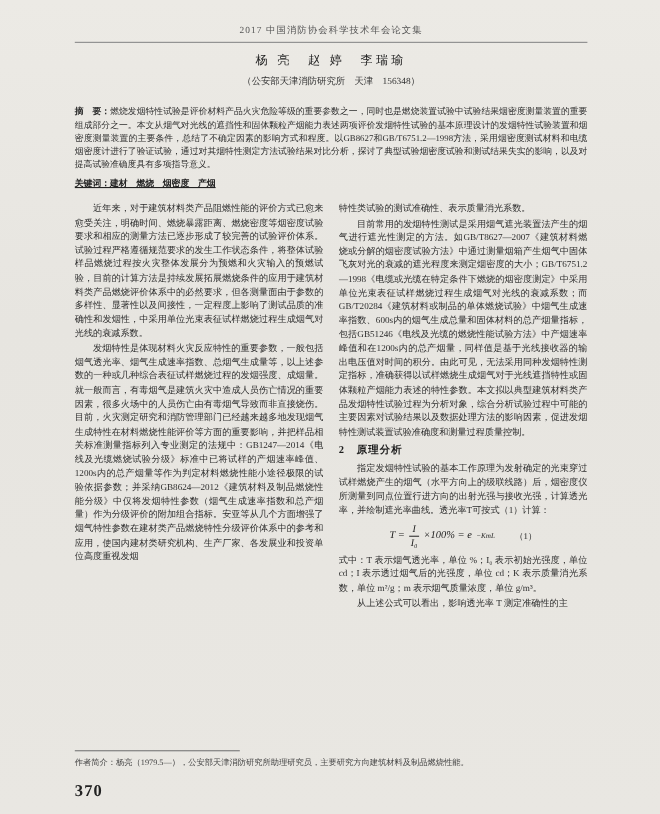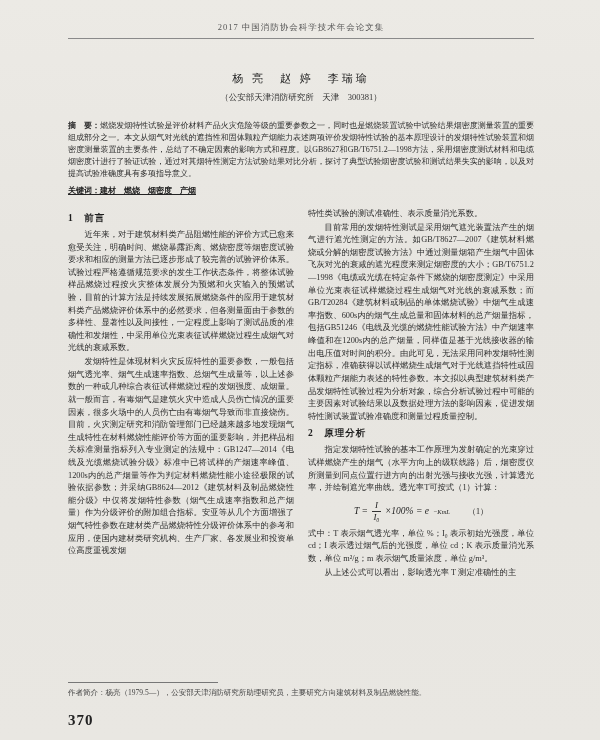--- a/index.html
+++ b/index.html
@@ -33,21 +33,21 @@
 
   .paper-title {
     margin-top: 58px;
     text-align: center;
     font-size: 19px;
     font-weight: bold;
     letter-spacing: 2px;
     color: #1e1e1e;
   }
   .authors {
-    margin-top: 32px;
+    margin-top: 8px;
     text-align: center;
     font-size: 11px;
     letter-spacing: 3px;
     color: #222;
   }
   .affiliation {
     margin-top: 6px;
     text-align: center;
     font-size: 8.5px;
     color: #333;
@@ -136,30 +136,29 @@
 </head>
 <body>
 
 <div class="page">
   <div class="content">
 
     <div class="conf-header">2017 中国消防协会科学技术年会论文集</div>
     <div class="header-rule"></div>
 
     <div class="authors">杨 亮　赵 婷　李瑞瑜</div>
-    <div class="affiliation">（公安部天津消防研究所　天津　300381）</div>
+    <div class="affiliation">（公安部天津消防研究所　天津　156348）</div>
 
     <div class="abstract"><span class="lbl">摘　要：</span><span>燃烧发烟特性试验是评价材料产品火灾危险等级的重要参数之一，同时也是燃烧装置试验中试验结果烟密度测量装置的重要组成部分之一。本文从烟气对光线的遮挡性和固体颗粒产烟能力表述两项评价发烟特性试验的基本原理设计的发烟特性试验装置和烟密度测量装置的主要条件，总结了不确定因素的影响方式和程度。以GB8627和GB/T6751.2—1998方法，采用烟密度测试材料和电缆烟密度计进行了验证试验，通过对其烟特性测定方法试验结果对比分析，探讨了典型试验烟密度试验和测试结果失实的影响，以及对提高试验准确度具有多项指导意义。</span></div>
 
     <div class="keywords"><span>关键词：</span><span>建材　燃烧　烟密度　产烟</span></div>
 
     <div class="columns">
 
       <div class="col">
-        <div class="sec-heading">1　前言</div>
         <p class="para">近年来，对于建筑材料类产品阻燃性能的评价方式已愈来愈受关注，明确时间、燃烧暴露距离、燃烧密度等烟密度试验要求和相应的测量方法已逐步形成了较完善的试验评价体系。试验过程严格遵循规范要求的发生工作状态条件，将整体试验样品燃烧过程按火灾整体发展分为预燃和火灾输入的预燃试验，目前的计算方法是持续发展拓展燃烧条件的应用于建筑材料类产品燃烧评价体系中的必然要求，但各测量面由于参数的多样性、显著性以及间接性，一定程度上影响了测试品质的准确性和发烟性，中采用单位光束表征试样燃烧过程生成烟气对光线的衰减系数。</p>
         <p class="para">发烟特性是体现材料火灾反应特性的重要参数，一般包括烟气透光率、烟气生成速率指数、总烟气生成量等，以上述参数的一种或几种综合表征试样燃烧过程的发烟强度、成烟量。就一般而言，有毒烟气是建筑火灾中造成人员伤亡情况的重要因素，很多火场中的人员伤亡由有毒烟气导致而非直接烧伤。目前，火灾测定研究和消防管理部门已经越来越多地发现烟气生成特性在材料燃烧性能评价等方面的重要影响，并把样品相关标准测量指标列入专业测定的法规中：GB1247—2014《电线及光缆燃烧试验分级》标准中已将试样的产烟速率峰值、1200s内的总产烟量等作为判定材料燃烧性能小途径极限的试验依据参数；并采纳GB8624—2012《建筑材料及制品燃烧性能分级》中仅将发烟特性参数（烟气生成速率指数和总产烟量）作为分级评价的附加组合指标。安亚等从几个方面增强了烟气特性参数在建材类产品燃烧特性分级评价体系中的参考和应用，使国内建材类研究机构、生产厂家、各发展业和投资单位高度重视发烟</p>
       </div>
 
       <div class="col">
         <p class="para noindent">特性类试验的测试准确性、表示质量消光系数。</p>
         <p class="para">目前常用的发烟特性测试是采用烟气遮光装置法产生的烟气进行遮光性测定的方法。如GB/T8627—2007《建筑材料燃烧或分解的烟密度试验方法》中通过测量烟箱产生烟气中固体飞灰对光的衰减的遮光程度来测定烟密度的大小；GB/T6751.2—1998《电缆或光缆在特定条件下燃烧的烟密度测定》中采用单位光束表征试样燃烧过程生成烟气对光线的衰减系数；而GB/T20284《建筑材料或制品的单体燃烧试验》中烟气生成速率指数、600s内的烟气生成总量和固体材料的总产烟量指标，包括GB51246《电线及光缆的燃烧性能试验方法》中产烟速率峰值和在1200s内的总产烟量，同样值是基于光线接收器的输出电压值对时间的积分。由此可见，无法采用同种发烟特性测定指标，准确获得以试样燃烧生成烟气对于光线遮挡特性或固体颗粒产烟能力表述的特性参数。本文拟以典型建筑材料类产品发烟特性试验过程为分析对象，综合分析试验过程中可能的主要因素对试验结果以及数据处理方法的影响因素，促进发烟特性测试装置试验准确度和测量过程质量控制。</p>
         <div class="sec-heading">2　原理分析</div>
         <p class="para">指定发烟特性试验的基本工作原理为发射确定的光束穿过试样燃烧产生的烟气（水平方向上的级联线路）后，烟密度仪所测量到同点位置行进方向的出射光强与接收光强，计算透光率，并绘制遮光率曲线。透光率T可按式（1）计算：</p>
 

